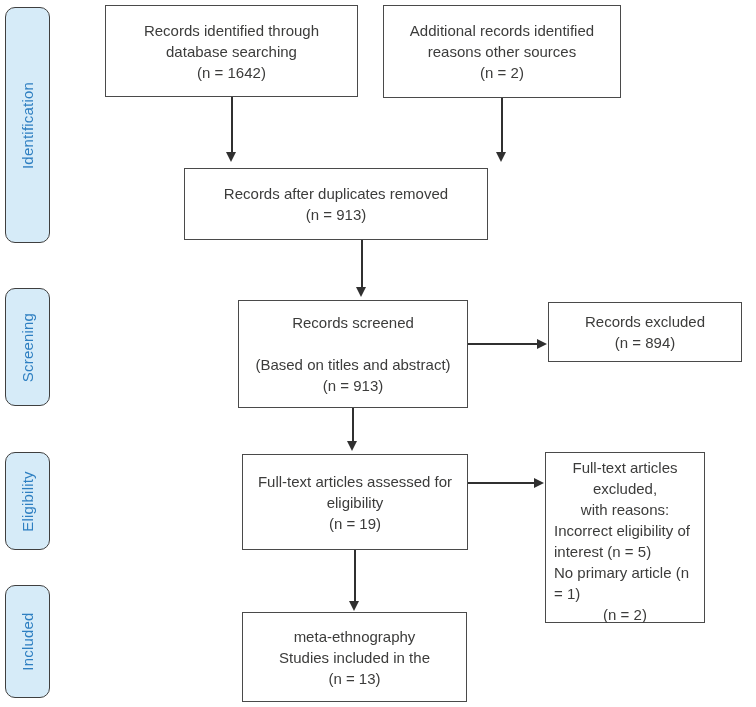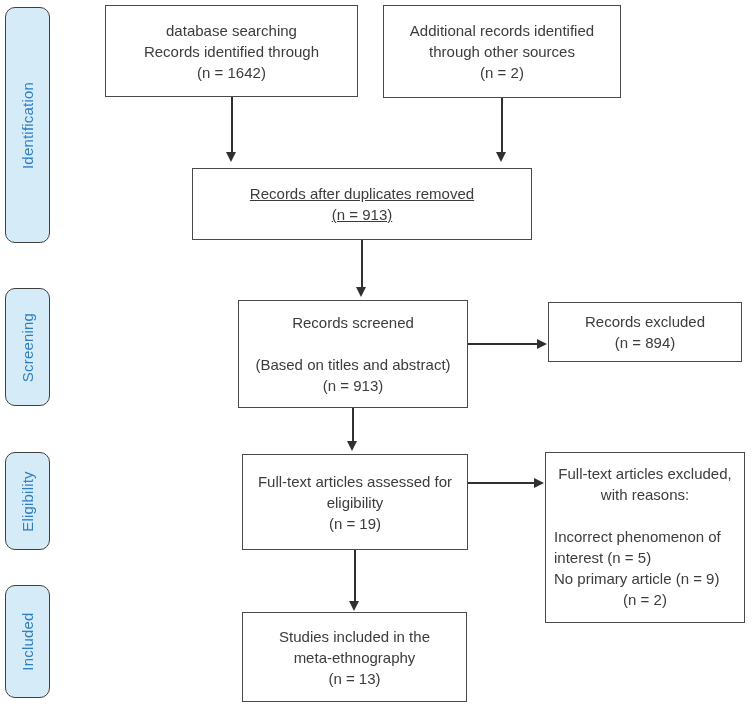--- a/index.html
+++ b/index.html
@@ -47,26 +47,26 @@
     display: flex;
     flex-direction: column;
     justify-content: center;
     text-align: center;
     font-size: 15px;
     line-height: 21px;
     color: var(--text, #3c3c3b);
   }
   #box-records-db        { left: 105px; top: 5px;   width: 253px; height: 92px;  }
   #box-additional        { left: 383px; top: 5px;   width: 238px; height: 93px;  }
-  #box-duplicates        { left: 192px; top: 168px; width: 340px; height: 72px; text-decoration: underline;  }
+  #box-duplicates        { left: 184px; top: 168px; width: 304px; height: 72px;  }
   #box-screened          { left: 238px; top: 300px; width: 230px; height: 108px; }
   #box-excluded          { left: 548px; top: 302px; width: 194px; height: 60px;  }
   #box-fulltext-assessed { left: 242px; top: 454px; width: 226px; height: 96px;  }
-  #box-fulltext-excluded { left: 545px; top: 452px; width: 200px; height: 171px;
-                           justify-content: flex-start; padding: 10px 8px; }
+  #box-fulltext-excluded { left: 545px; top: 452px; width: 160px; height: 171px;
+                           justify-content: flex-start; padding: 4px 8px; }
   #box-studies-included  { left: 242px; top: 612px; width: 225px; height: 90px;  }
 
   .gap { height: 21px; }
   .reasons { text-align: left; }
 
   
   .vline { position: absolute; width: 1.6px; background: var(--arrow, #303030); }
   .hline { position: absolute; height: 1.6px; background: var(--arrow, #303030); }
   .head-down {
     position: absolute; width: 0; height: 0;
@@ -93,28 +93,28 @@
     <span class="stage-text">Screening</span>
   </div>
   <div class="stage" id="stage-eligibility">
     <span class="stage-text">Eligibility</span>
   </div>
   <div class="stage" id="stage-included">
     <span class="stage-text">Included</span>
   </div>
 
   <div class="fbox" id="box-records-db">
+    <div>Records identified through</div>
     <div>database searching</div>
-    <div>Records identified through</div>
     <div>(n = 1642)</div>
   </div>
 
   <div class="fbox" id="box-additional">
     <div>Additional records identified</div>
-    <div>through other sources</div>
+    <div>reasons other sources</div>
     <div>(n = 2)</div>
   </div>
 
   <div class="fbox" id="box-duplicates">
     <div>Records after duplicates removed</div>
     <div>(n = 913)</div>
   </div>
 
   <div class="fbox" id="box-screened">
     <div>Records screened</div>
@@ -132,30 +132,30 @@
     <div>Full-text articles assessed for</div>
     <div>eligibility</div>
     <div>(n = 19)</div>
   </div>
 
   <div class="fbox" id="box-fulltext-excluded">
     <div>Full-text articles excluded,</div>
     <div>with reasons:</div>
     <div class="gap"></div>
     <div class="reasons">
-      <div>Incorrect phenomenon of</div>
+      <div>Incorrect eligibility of</div>
       <div>interest (n = 5)</div>
-      <div>No primary article (n = 9)</div>
+      <div>No primary article (n = 1)</div>
     </div>
     <div>(n = 2)</div>
   </div>
 
   <div class="fbox" id="box-studies-included">
+    <div>meta-ethnography</div>
     <div>Studies included in the</div>
-    <div>meta-ethnography</div>
     <div>(n = 13)</div>
   </div>
 
   <div>
     <div class="vline" style="left:231px; top:97px; height:56px;"></div>
     <div class="head-down" style="left:226.3px; top:152px;"></div>
   </div>
 
   <div>
     <div class="vline" style="left:501px; top:98px; height:55px;"></div>

